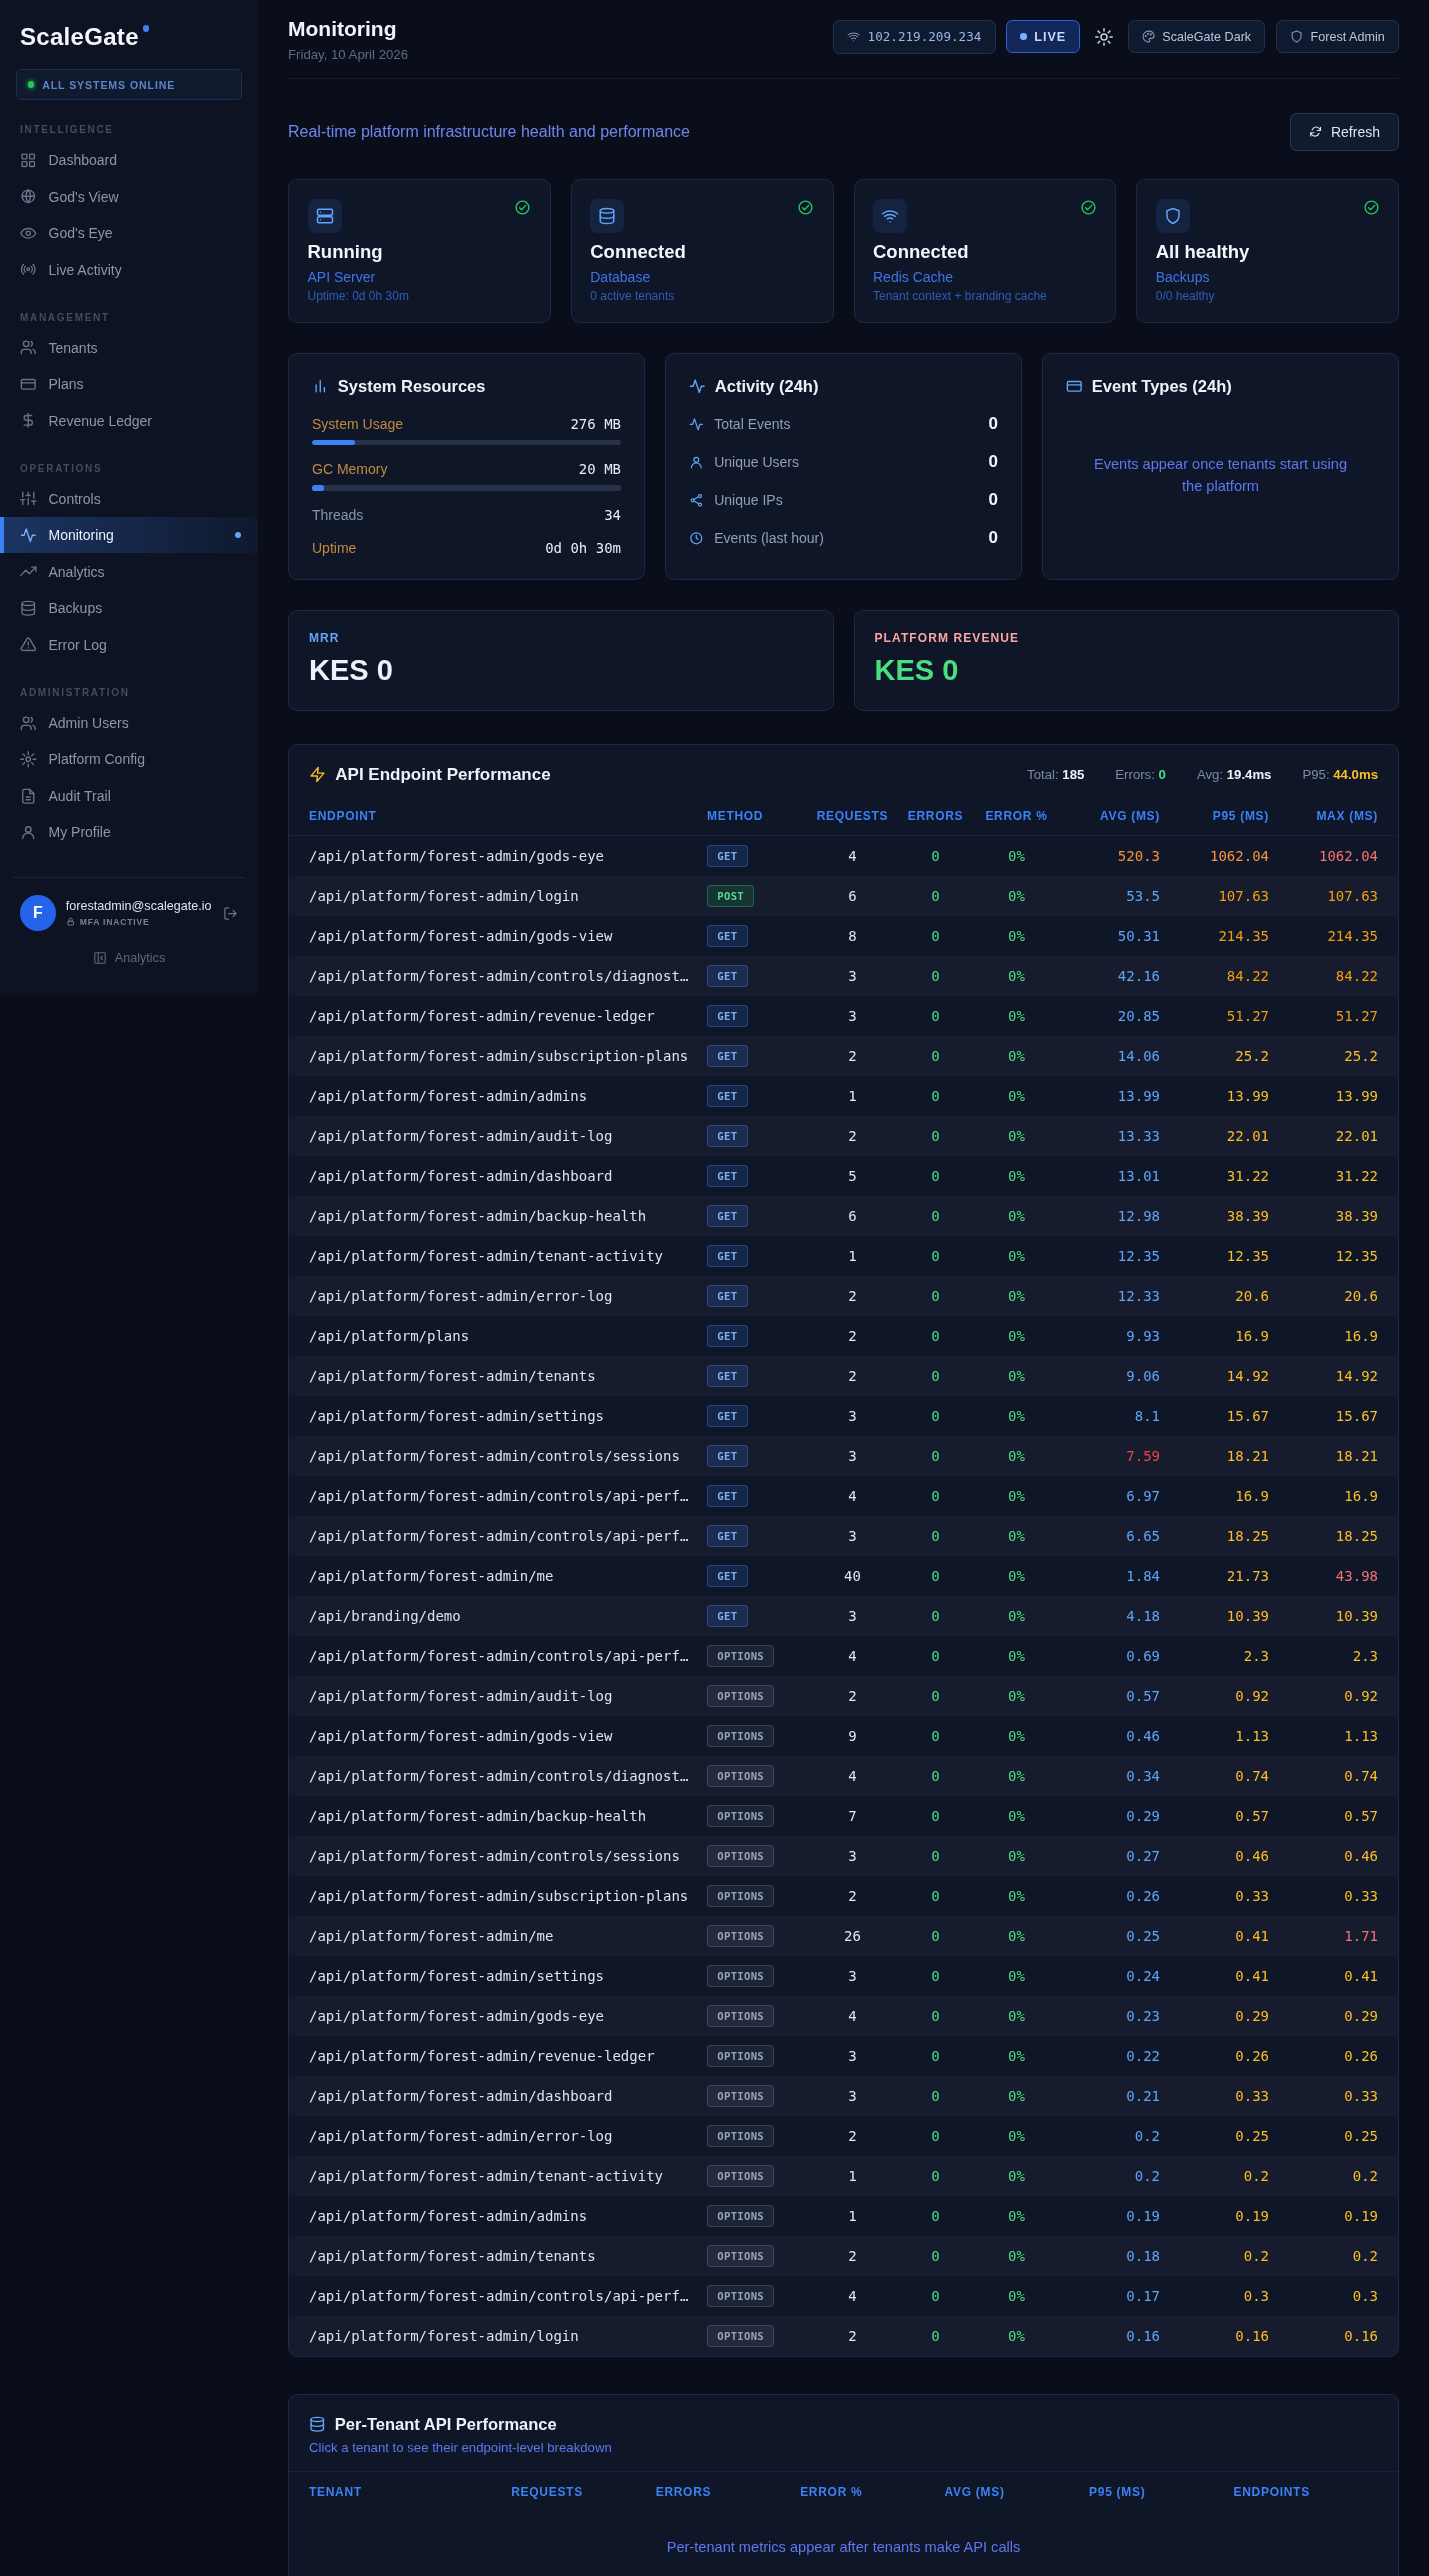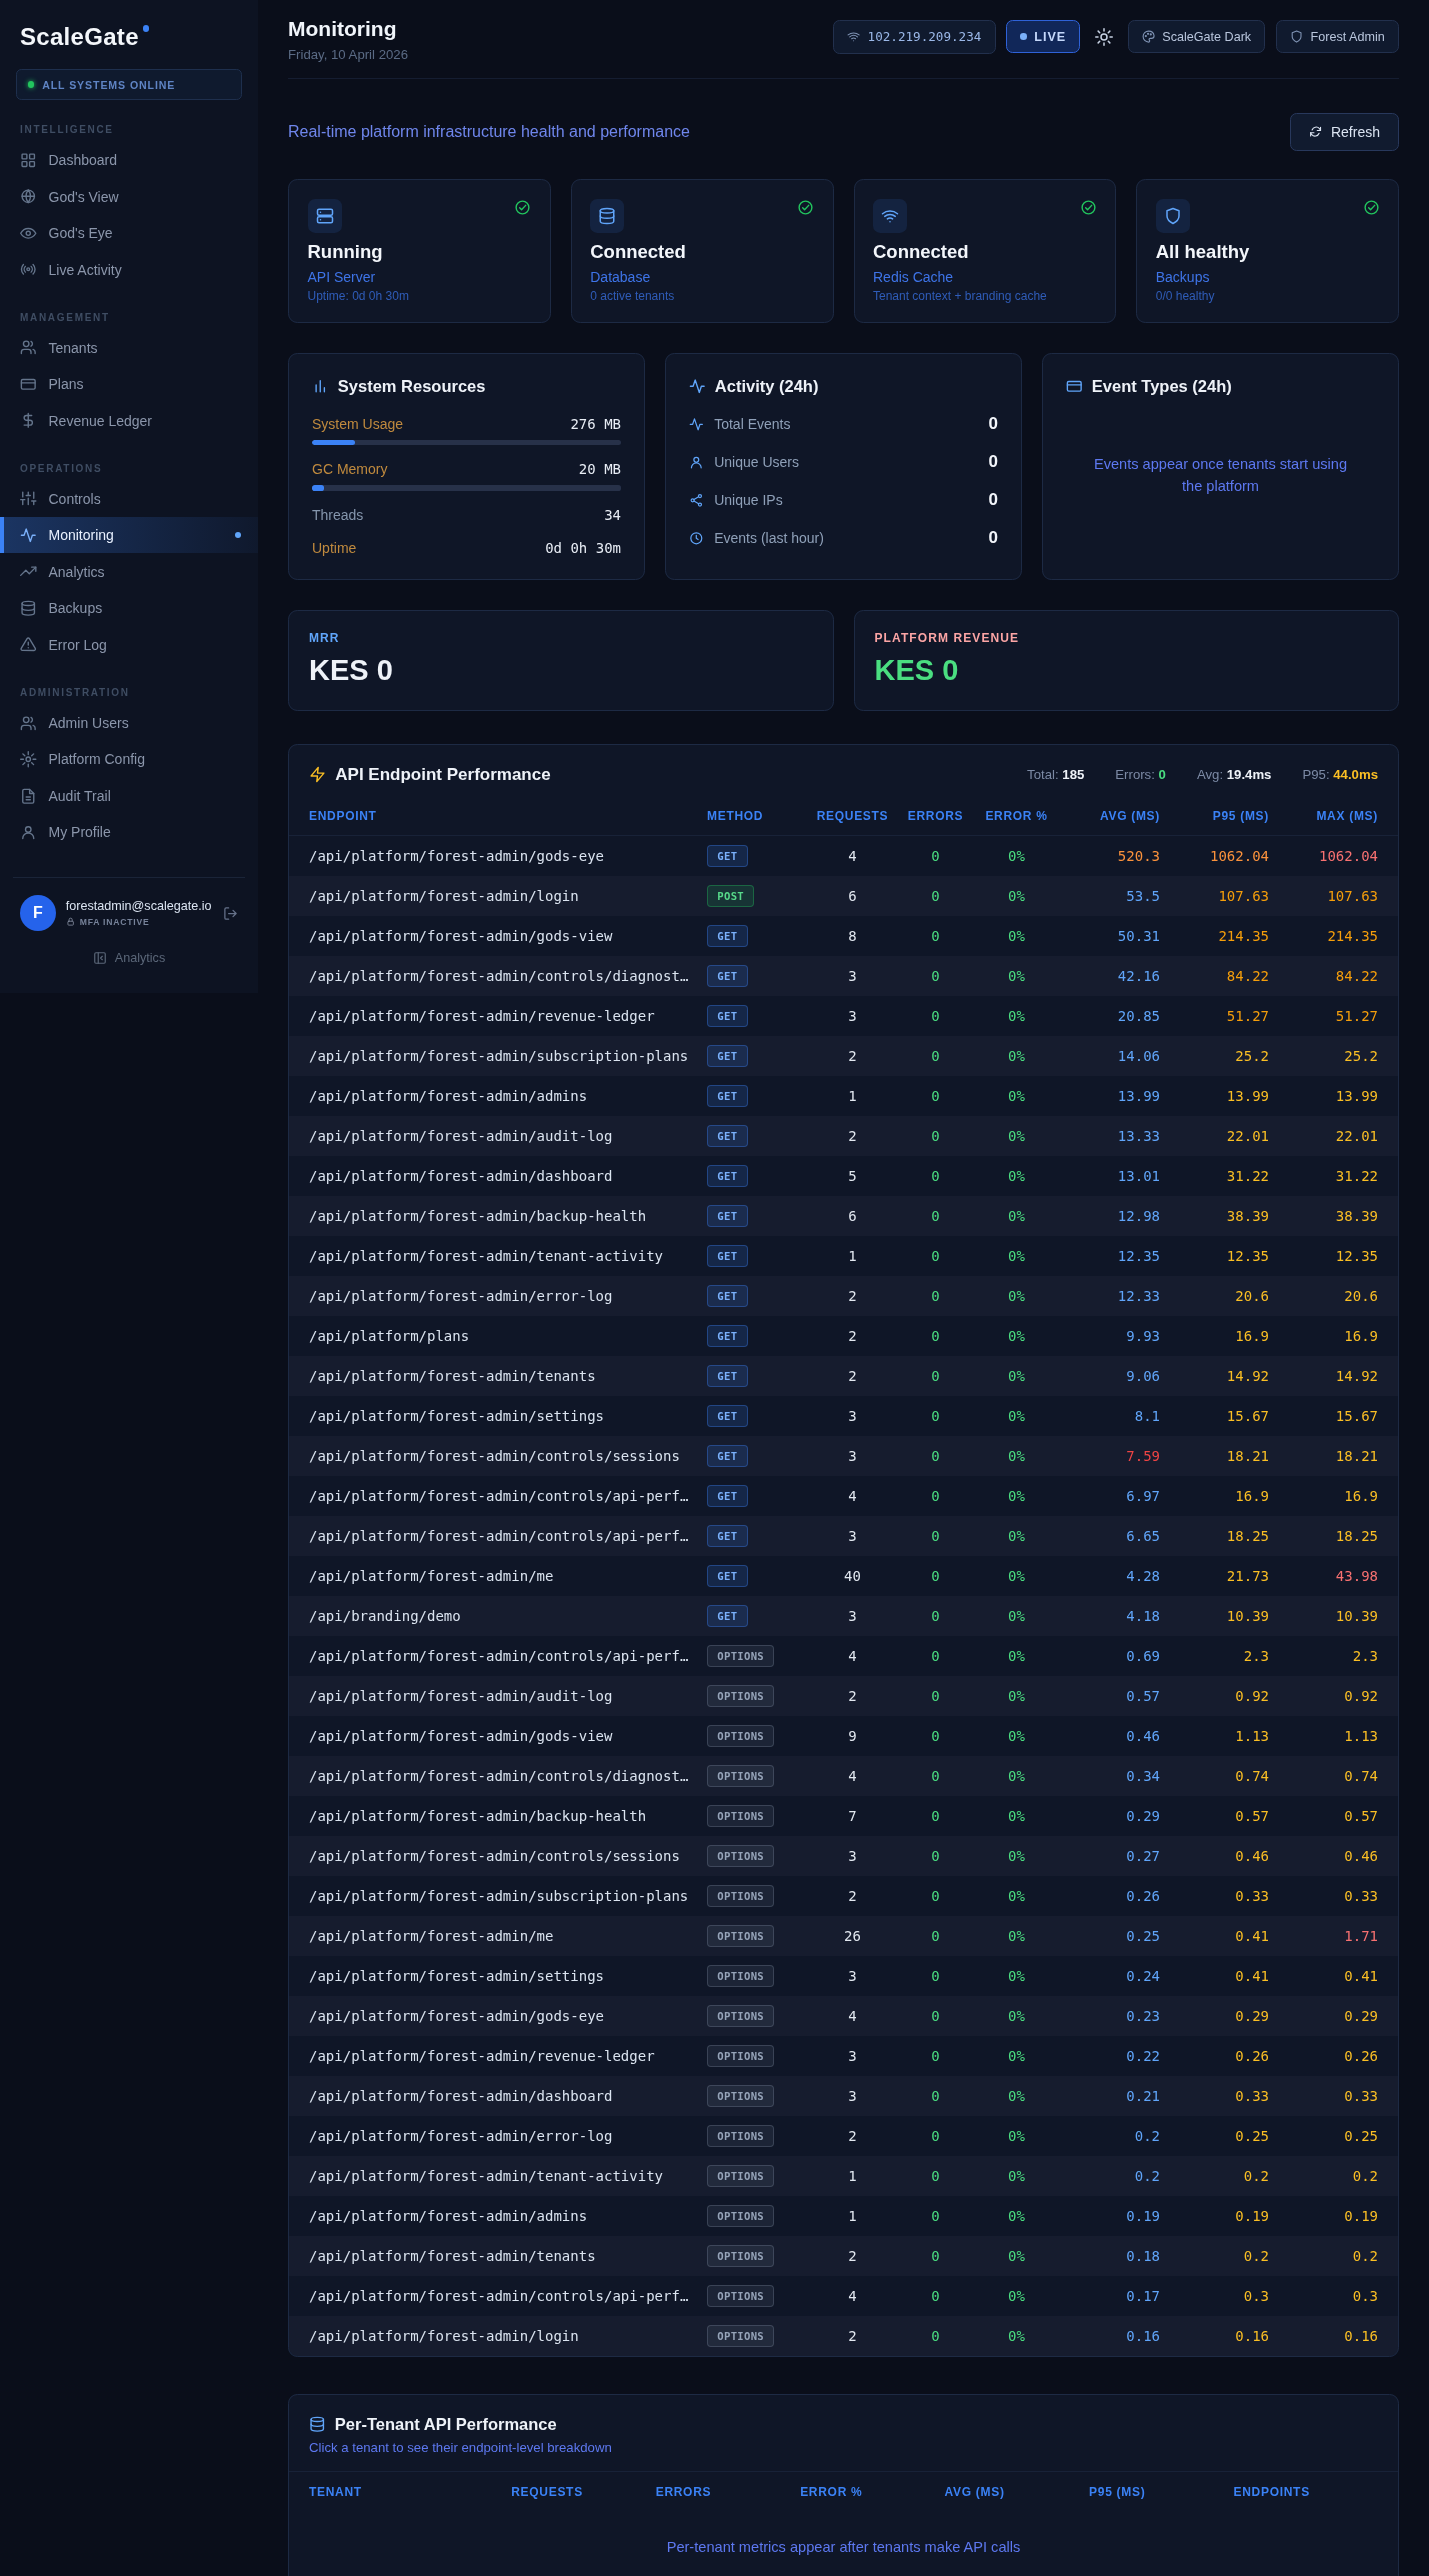--- a/index.html
+++ b/index.html
@@ -787,21 +787,21 @@
             <div class="td r mono" style="color:#60a5fa">6.65</div>
             <div class="td r mono" style="color:#fbbf24">18.25</div>
             <div class="td r mono" style="color:#fbbf24">18.25</div>
           </div>
           <div class="tgrid trow">
             <div class="td endpoint mono">/api/platform/forest-admin/me</div>
             <div class="td"><span class="mbadge m-get">GET</span></div>
             <div class="td c mono">40</div>
             <div class="td c mono green">0</div>
             <div class="td c mono green">0%</div>
-            <div class="td r mono" style="color:#60a5fa">4.28</div>
+            <div class="td r mono" style="color:#60a5fa">1.84</div>
             <div class="td r mono" style="color:#fbbf24">21.73</div>
             <div class="td r mono" style="color:#f87171">43.98</div>
           </div>
           <div class="tgrid trow">
             <div class="td endpoint mono">/api/branding/demo</div>
             <div class="td"><span class="mbadge m-get">GET</span></div>
             <div class="td c mono">3</div>
             <div class="td c mono green">0</div>
             <div class="td c mono green">0%</div>
             <div class="td r mono" style="color:#60a5fa">4.18</div>

